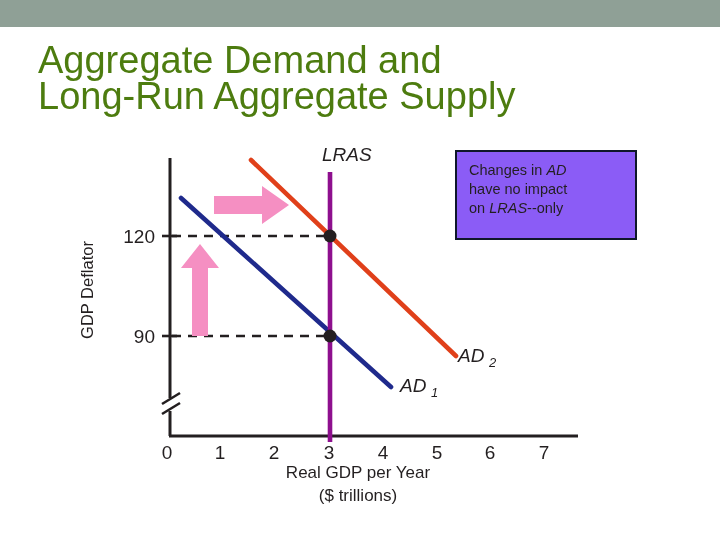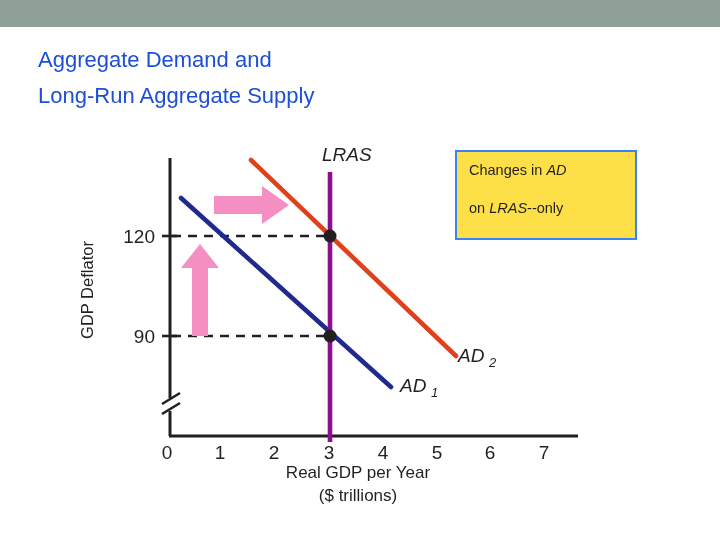--- a/index.html
+++ b/index.html
@@ -28,22 +28,22 @@
     width: 720px;
     height: 27px;
     background: #8fa096;
   }
   
   .slide-title {
     position: absolute;
     left: 38px;
     top: 42px;
     width: 620px;
-    color: #1d4ed8;
-    font-size: 22px;
+    color: #4d7c0f;
+    font-size: 38px;
     line-height: 36px;
     font-weight: normal;
     letter-spacing: 0px;
     white-space: pre-line;
   }
   
   .figure {
     position: absolute;
     left: 0;
     top: 0;
@@ -53,22 +53,22 @@
   .figure svg {
     display: block;
   }
   
   .callout {
     position: absolute;
     left: 455px;
     top: 150px;
     width: 182px;
     height: 90px;
-    background: #fde047;
-    border: 2px solid #3b82f6;
+    background: #8b5cf6;
+    border: 2px solid #0f172a;
     box-sizing: border-box;
   }
   .callout-text {
     position: absolute;
     left: 12px;
     top: 9px;
     width: 162px;
     font-size: 14.5px;
     line-height: 19px;
     color: #231f20;
@@ -150,16 +150,16 @@
 
       <g>
         <text class="fig-text" x="458" y="362" font-size="19" font-style="italic">AD</text>
         <text class="fig-text" x="489" y="367" font-size="13" font-style="italic">2</text>
       </g>
 
     </svg>
   </div>
 
   <div class="callout">
-    <div class="callout-text"><span>Changes in </span><i>AD</i><br><br><span>on </span><i>LRAS</i><span>--only</span><br></div>
+    <div class="callout-text"><span>Changes in </span><i>AD</i><br><span>have no impact</span><br><span>on </span><i>LRAS</i><span>--only</span><br></div>
   </div>
 
 </div>
 
 </body></html>

